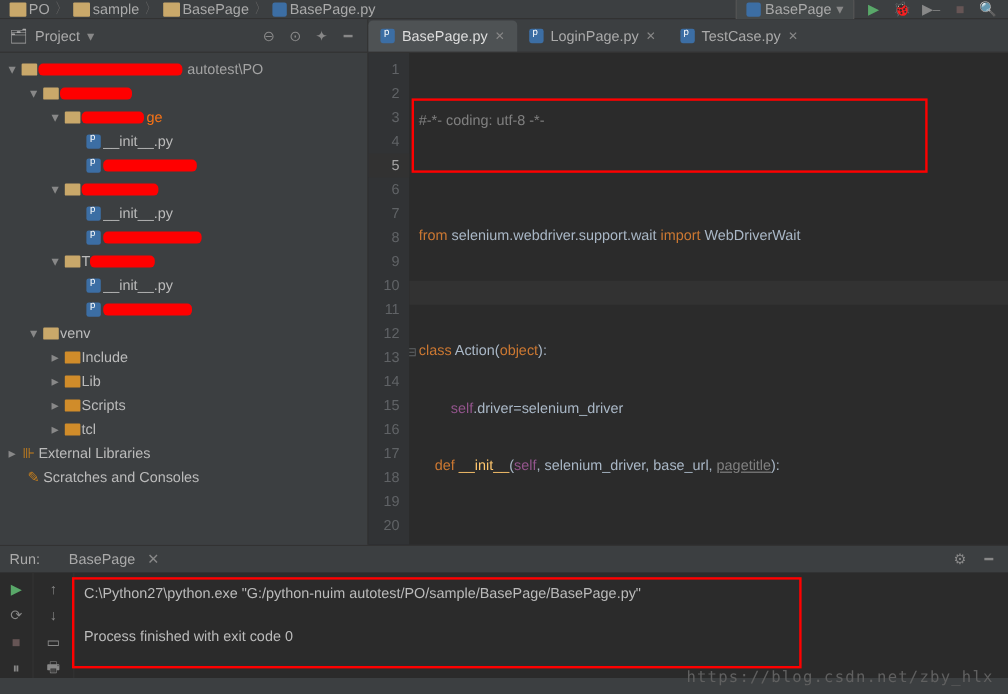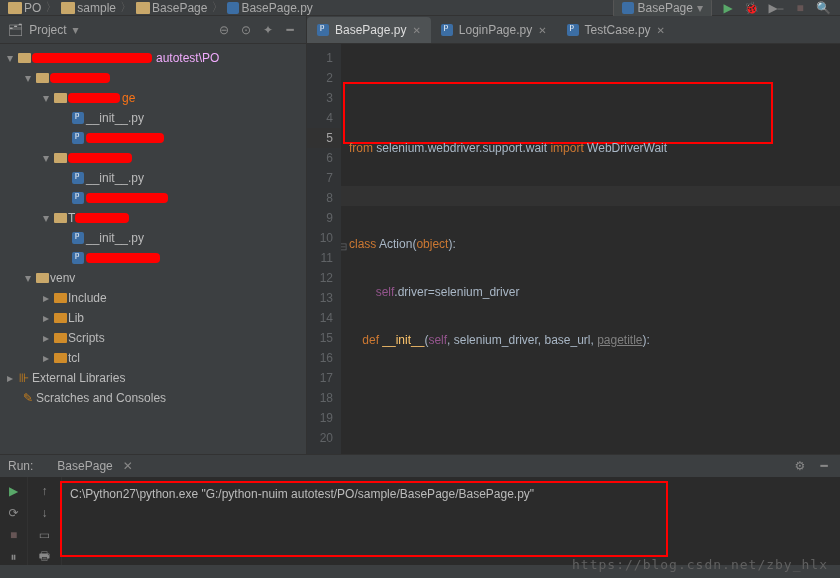--- a/index.html
+++ b/index.html
@@ -106,21 +106,21 @@
         <span class="icon-btn" style="color:#888">━</span>
       </span>
     </div>
     <div class="project-body">
       <div class="tree-row" style="padding-left:4px;">
           <span class="chev">▾</span>
           <span class="ficon">
             <span class="dir-icon"></span>
           </span>
           <span class="redact" style="width:120px;"></span>
-          <span style="color:#f0abfc;margin-left:4px;">autotest\PO</span>
+          <span style="color:#a3a3a3;margin-left:4px;">autotest\PO</span>
         </div>
       <div class="tree-row" style="padding-left:22px;">
           <span class="chev">▾</span>
           <span class="ficon">
             <span class="dir-icon"></span>
           </span>
           <span class="redact" style="width:60px;"></span>
         </div>
       <div class="tree-row" style="padding-left:40px;">
           <span class="chev">▾</span>
@@ -264,20 +264,21 @@
           <div>14</div>
           <div>15</div>
           <div>16</div>
           <div>17</div>
           <div>18</div>
           <div>19</div>
           <div>20</div>
       </div>
       <div class="code">
         <div class="redbox redbox1"></div>
+        <div class="line"><span class="comment">#-*- coding: utf-8 -*-</span></div>
         <div class="line"></div>
         <div class="line"><span class="kw">from</span><span class="id"> selenium.webdriver.support.wait </span><span class="kw">import</span><span class="id"> WebDriverWait</span></div>
         <div class="line active"></div>
         <div class="line"><span class="fold">⊟</span><span class="kw">class </span><span class="id">Action</span><span class="id">(</span><span class="kw">object</span><span class="id">):</span></div>
         <div class="line">        <span class="self">self</span><span class="id">.driver=selenium_driver</span></div>
         <div class="line">    <span class="kw">def </span><span class="fn">__init__</span><span class="id">(</span><span class="self">self</span><span class="id">, selenium_driver, base_url, </span><span class="param">pagetitle</span><span class="id">):</span></div>
         
         
         
         
@@ -315,17 +316,18 @@
     <div class="run-side2">
       <span class="icon-btn" style="color:#888">↑</span>
       <span class="icon-btn" style="color:#888">↓</span>
       <span class="icon-btn" style="color:#888">▭</span>
       <span class="icon-btn" style="color:#888">🖶</span>
     </div>
     <div class="console">
       <div style="position:absolute;top:4px;left:-2px;width:608px;height:76px;border:2px solid #ff0000;pointer-events:none;"></div>
       <div>C:\Python27\python.exe "G:/python-nuim autotest/PO/sample/BasePage/BasePage.py"</div>
       <div style="height:18px;"></div>
+      <div>Process finished with exit code 0</div>
     </div>
   </div>
 </div>
 
 <div class="watermark">https://blog.csdn.net/zby_hlx</div>
 
 </body></html>

